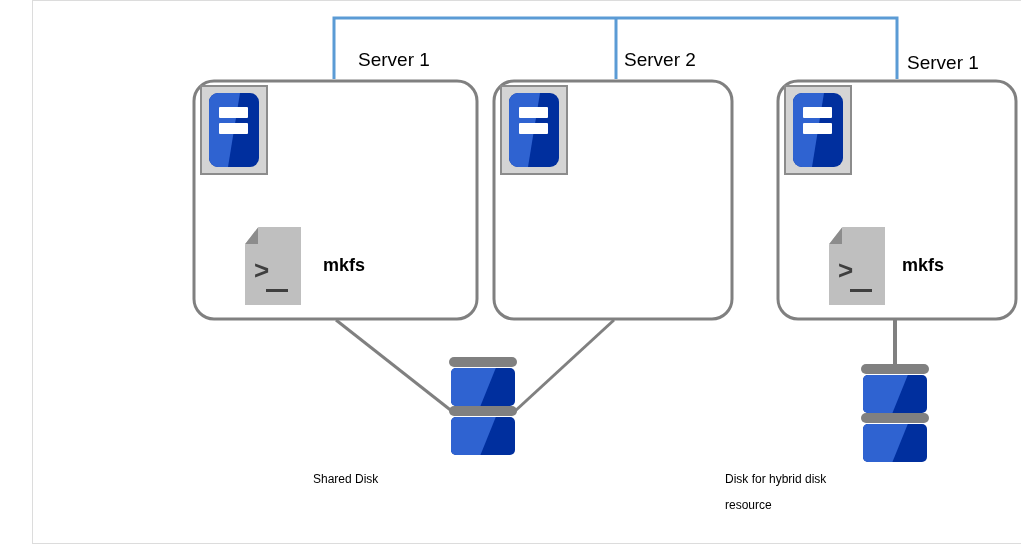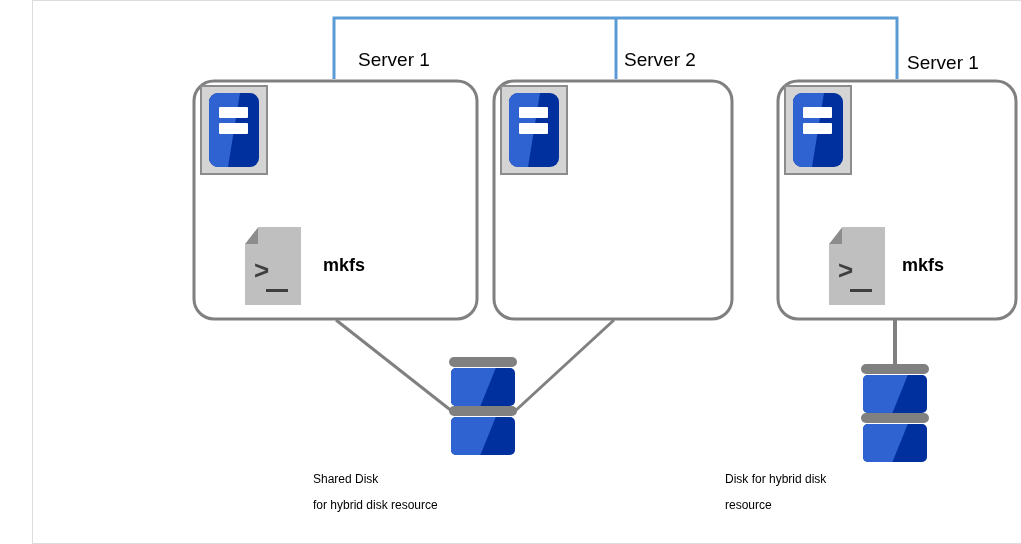--- a/index.html
+++ b/index.html
@@ -230,21 +230,20 @@
   </div>
   <div class="lbl mkfs-lbl" style="left:869px; top:254px;">mkfs</div>
 
   <div class="disk" style="left:416px; top:356px;">
     <div class="plate p1"></div>
     <div class="slab s1"></div>
     <div class="plate p2"></div>
     <div class="slab s2"></div>
   </div>
   <div class="lbl disk-lbl" style="left:280px; top:471px;">Shared Disk</div>
-  <div class="lbl disk-lbl" style="left:280px; top:497px;">for hybrid disk resource</div>
 
   <div class="disk" style="left:828px; top:363px;">
     <div class="plate p1"></div>
     <div class="slab s1"></div>
     <div class="plate p2"></div>
     <div class="slab s2"></div>
   </div>
   <div class="lbl disk-lbl" style="left:692px; top:471px;">Disk for hybrid disk</div>
   <div class="lbl disk-lbl" style="left:692px; top:497px;">resource</div>
 

